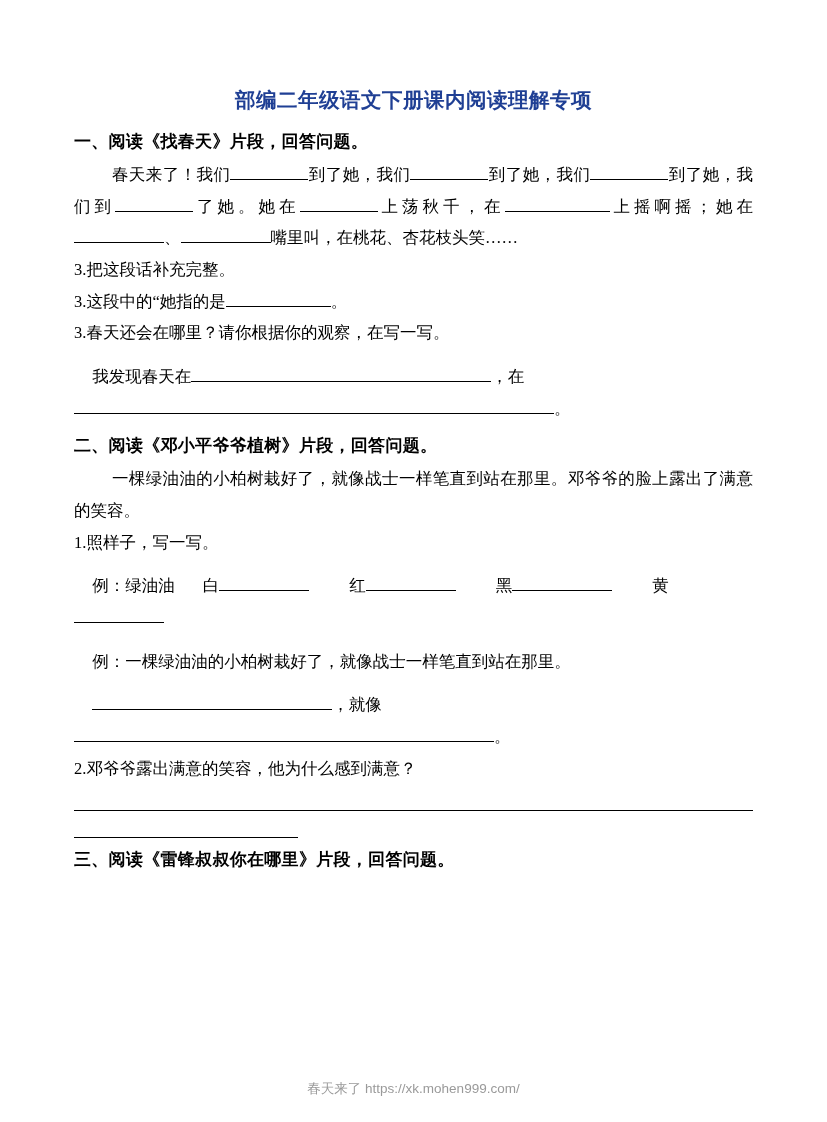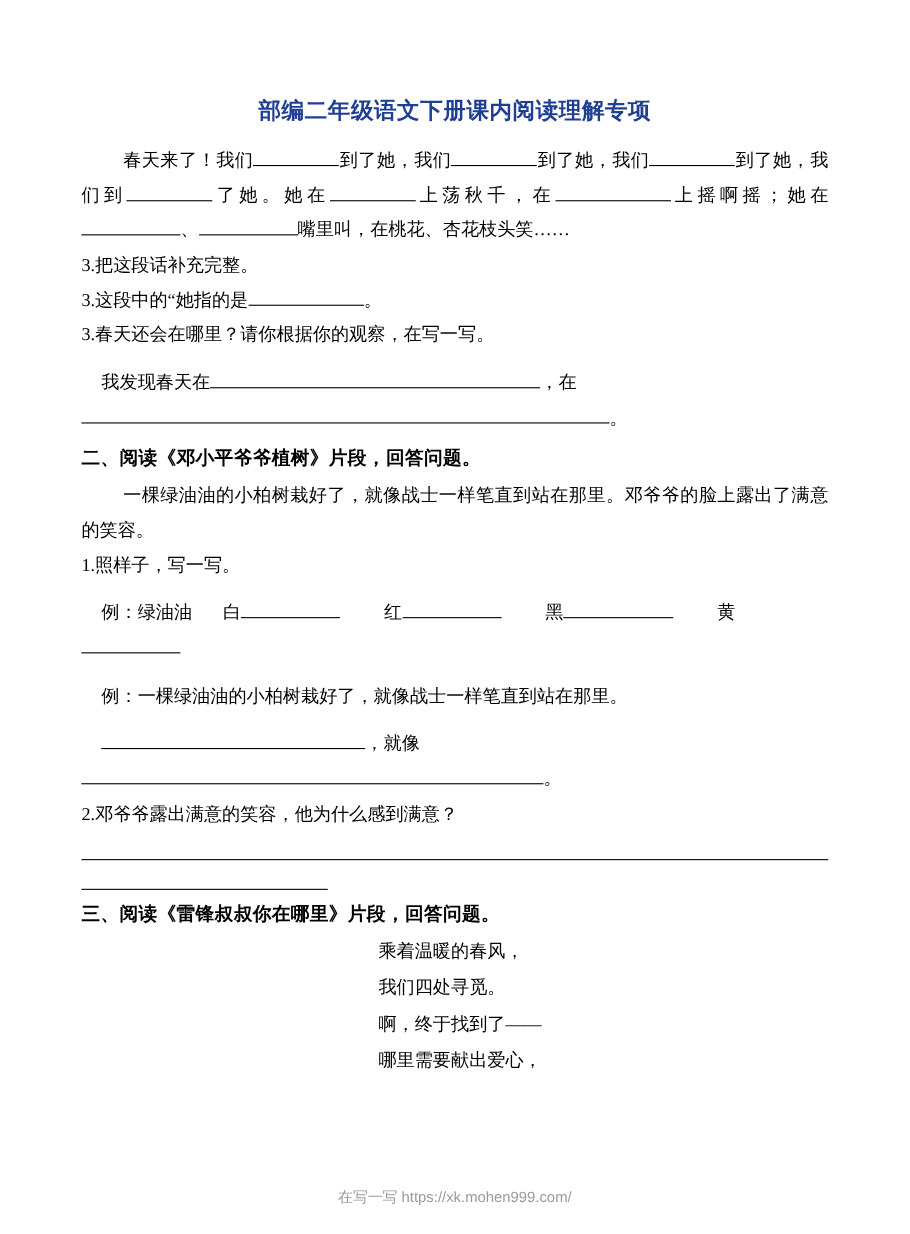--- a/index.html
+++ b/index.html
@@ -92,20 +92,21 @@
   .gap-l { margin-left: 28px; }
   .gap-xl { margin-left: 40px; }
 </style>
 </head>
 <body>
 
 <div class="page">
 
   <div class="doc-title">部编二年级语文下册课内阅读理解专项</div>
 
+  <div class="section-head">一、阅读《找春天》片段，回答问题。</div>
 
   <div class="para indent">
     <span>春天来了！我们</span><span class="blank b-78"></span><span>到了她，我们</span><span class="blank b-78"></span><span>到了她，我们</span><span class="blank b-78"></span><span>到了她，我们到</span><span class="blank b-78"></span><span>了她。她在</span><span class="blank b-78"></span><span>上荡秋千，在</span><span class="blank b-105"></span><span>上摇啊摇；她在</span><span class="blank b-90"></span><span>、</span><span class="blank b-90"></span><span>嘴里叫，在桃花、杏花枝头笑……</span>
   </div>
 
   <div class="line">3.把这段话补充完整。</div>
 
   <div class="line">
     <span>3.这段中的“她指的是</span><span class="blank b-105"></span><span>。</span>
   </div>
@@ -148,22 +149,16 @@
 
   <div class="line">
     <span class="b-rule b-full"></span>
   </div>
   <div class="line">
     <span class="b-rule w33"></span>
   </div>
 
   <div class="section-head" style="">三、阅读《雷锋叔叔你在哪里》片段，回答问题。</div>
 
-  <div class="poem">
-    <div>乘着温暖的春风，</div>
-    <div>我们四处寻觅。</div>
-    <div>啊，终于找到了——</div>
-    <div>哪里需要献出爱心，</div>
-  </div>
 
-  <div class="footer">在写一写 https://xk.mohen999.com/</div>
+  <div class="footer">春天来了 https://xk.mohen999.com/</div>
 
 </div>
 
 </body></html>

